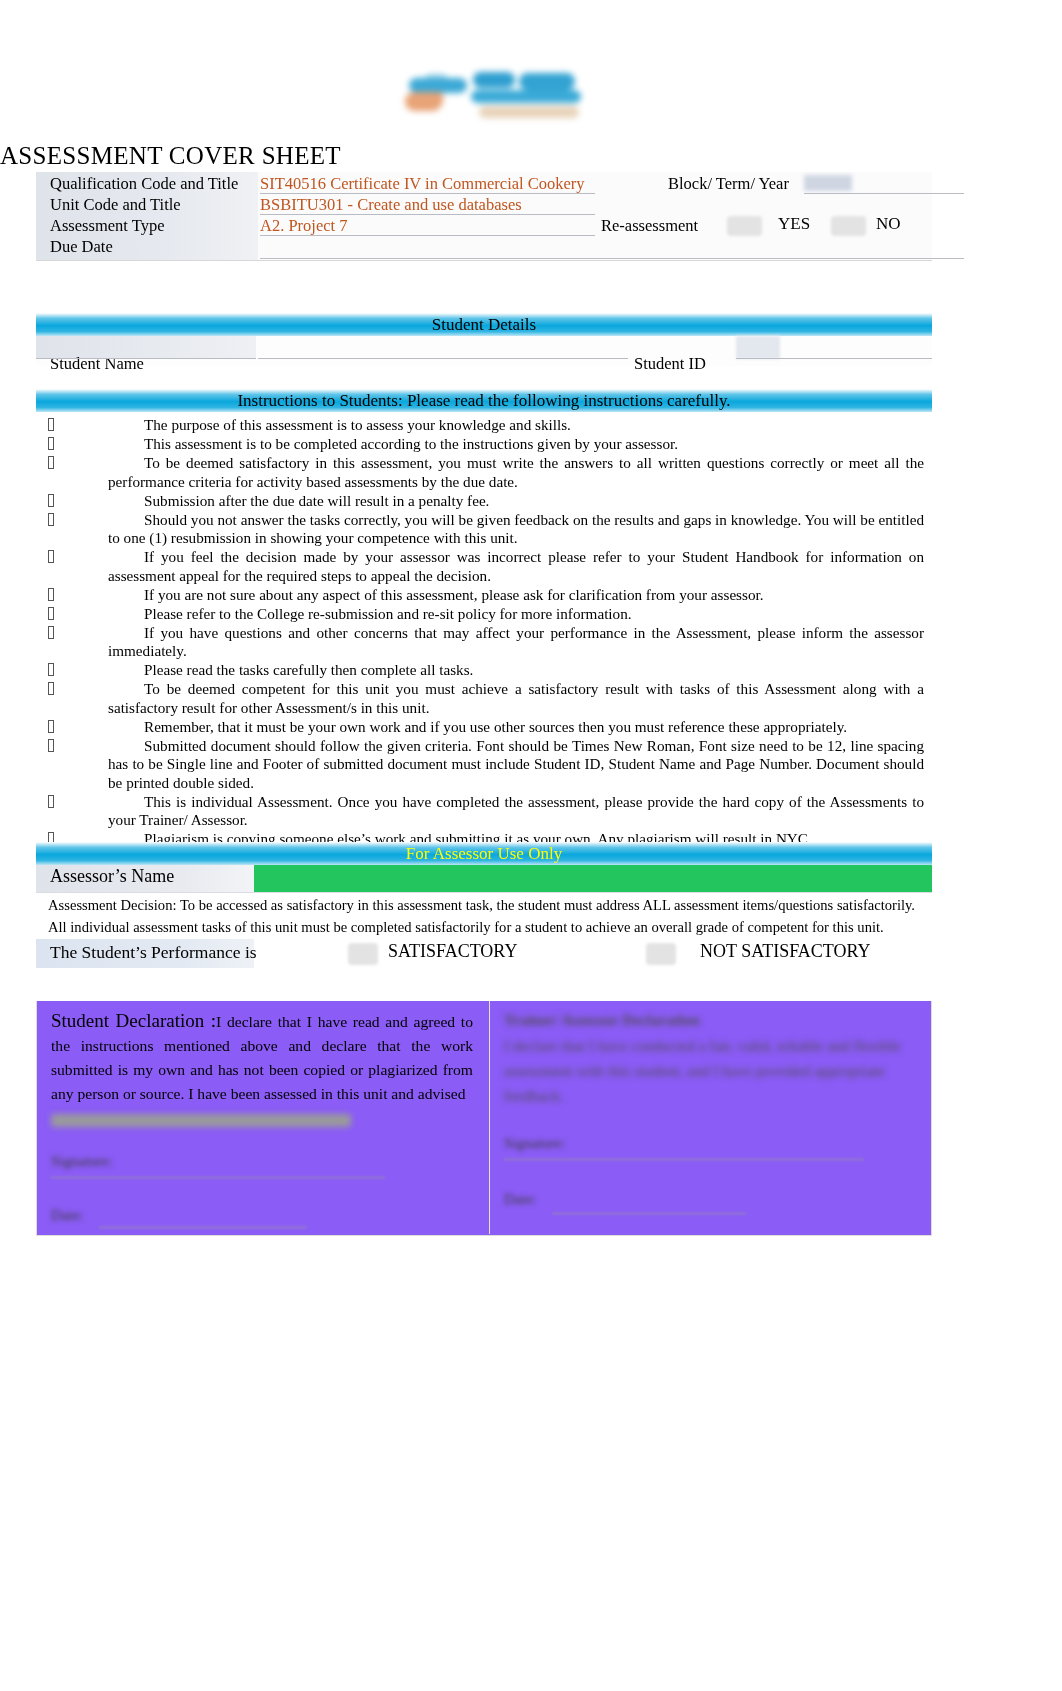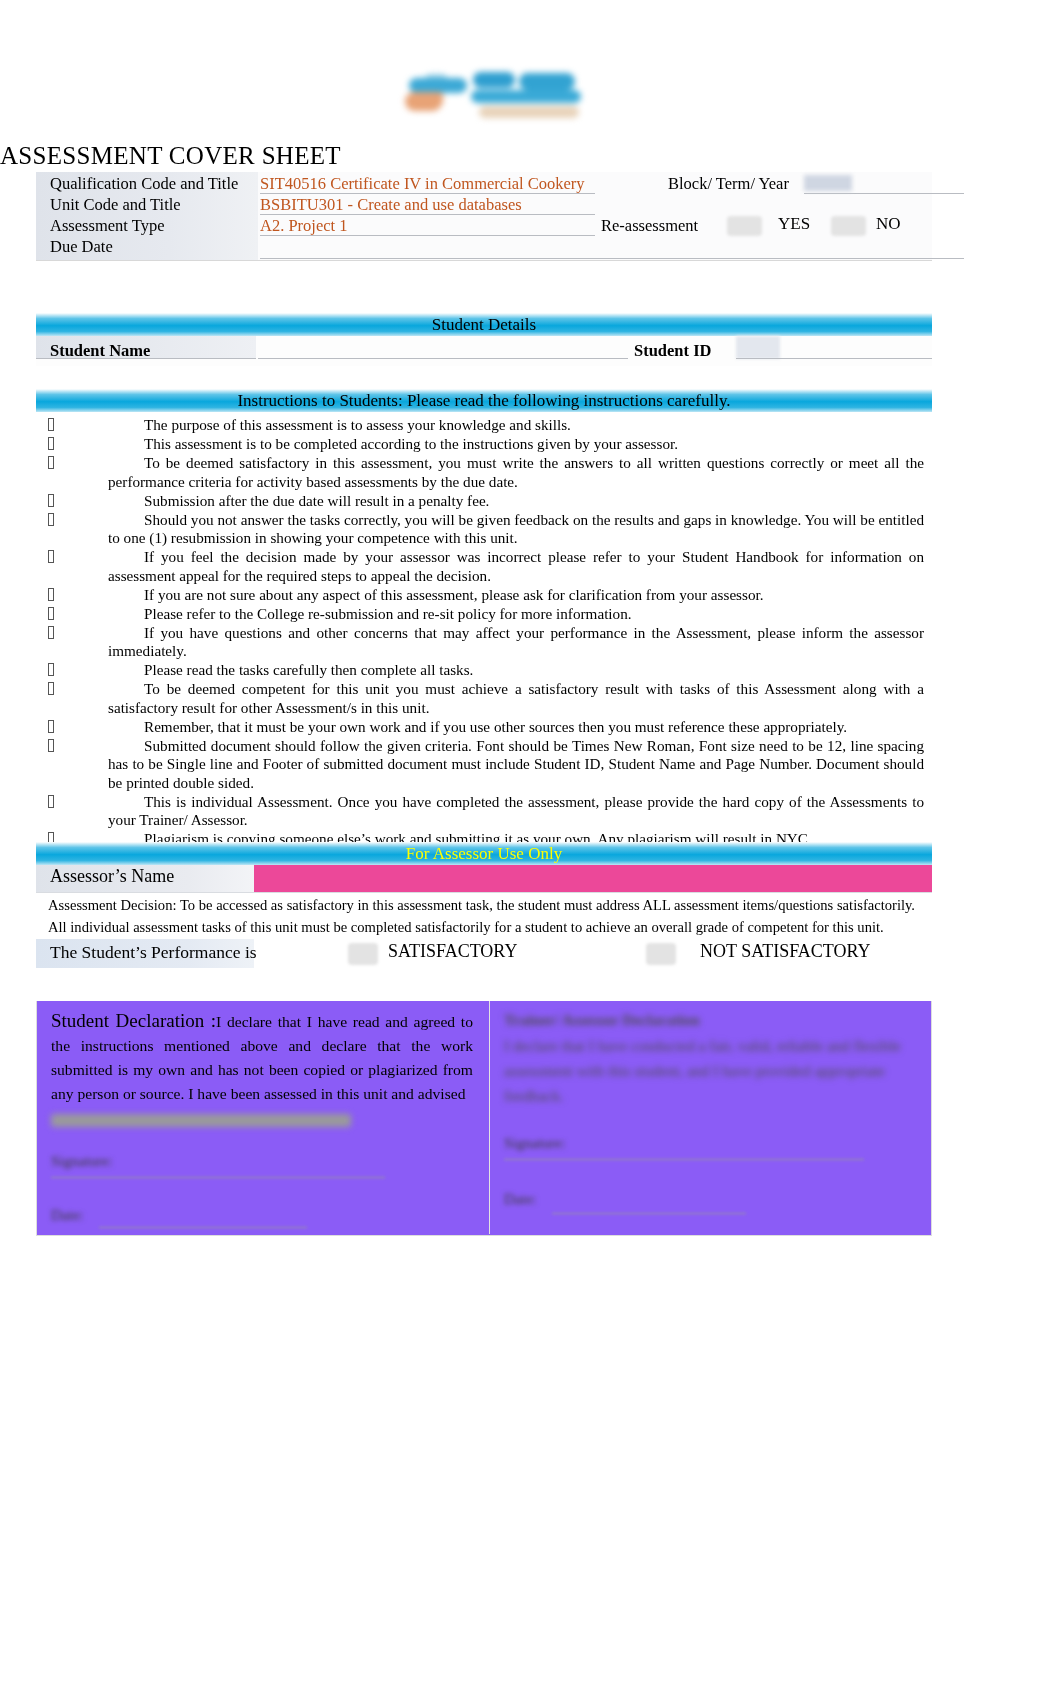--- a/index.html
+++ b/index.html
@@ -167,23 +167,22 @@
   
   #student-details { top: 313px; }
   .sd-body {
     position: relative;
     height: 30px;
     background: #fdfdfd;
   }
   .sd-label {
     position: absolute;
     font-size: 16.5px;
-    top: 5px;
-    white-space: nowrap;
-    font-weight: bold;
+    top: 18px;
+    white-space: nowrap;
   }
   .sd-name  { left: 14px; }
   .sd-id    { left: 598px; }
   .sd-line {
     position: absolute;
     height: 1px;
     background: #b9bcc2;
     top: 22px;
   }
   .sd-line-1 { left: 0px;   width: 220px; }
@@ -229,21 +228,21 @@
     box-sizing: border-box;
   }
   .instr-item .txt { display: block; }
   .instr-item.indented .txt { text-indent: 36px; }
 
   
   #assessor { top: 842px; }
   .as-name-row {
     position: relative;
     height: 28px;
-    background: #ec4899;
+    background: #22c55e;
   }
   .as-name-fill {
     position: absolute;
     left: 0; top: 0;
     width: 218px; height: 27px;
     background: linear-gradient(to right,#dfe3ea 0%,#e9ebf0 70%,#f3f4f7 100%);
   }
   .as-name-label {
     position: absolute;
     left: 14px; top: 1px;
@@ -384,21 +383,21 @@
     <div class="ad-body">
       <div class="ad-labelcol"></div>
 
       <div class="ad-row-label ad-l1">Qualification Code and Title</div>
       <div class="ad-row-label ad-l2">Unit Code and Title</div>
       <div class="ad-row-label ad-l3">Assessment Type</div>
       <div class="ad-row-label ad-l4">Due Date</div>
 
       <div class="ad-value ad-v1">SIT40516 Certificate IV in Commercial Cookery</div>
       <div class="ad-value ad-v2">BSBITU301 - Create and use databases</div>
-      <div class="ad-value ad-v3">A2. Project 1</div>
+      <div class="ad-value ad-v3">A2. Project 7</div>
 
       <div class="ad-underline ul-qual"></div>
       <div class="ad-underline ul-unit"></div>
       <div class="ad-underline ul-atype"></div>
       <div class="ad-underline ul-block"></div>
       <div class="ad-underline ul-due"></div>
 
       <div class="ad-block-term">Block/ Term/ Year</div>
       <div class="ad-block-fill"></div>
 

